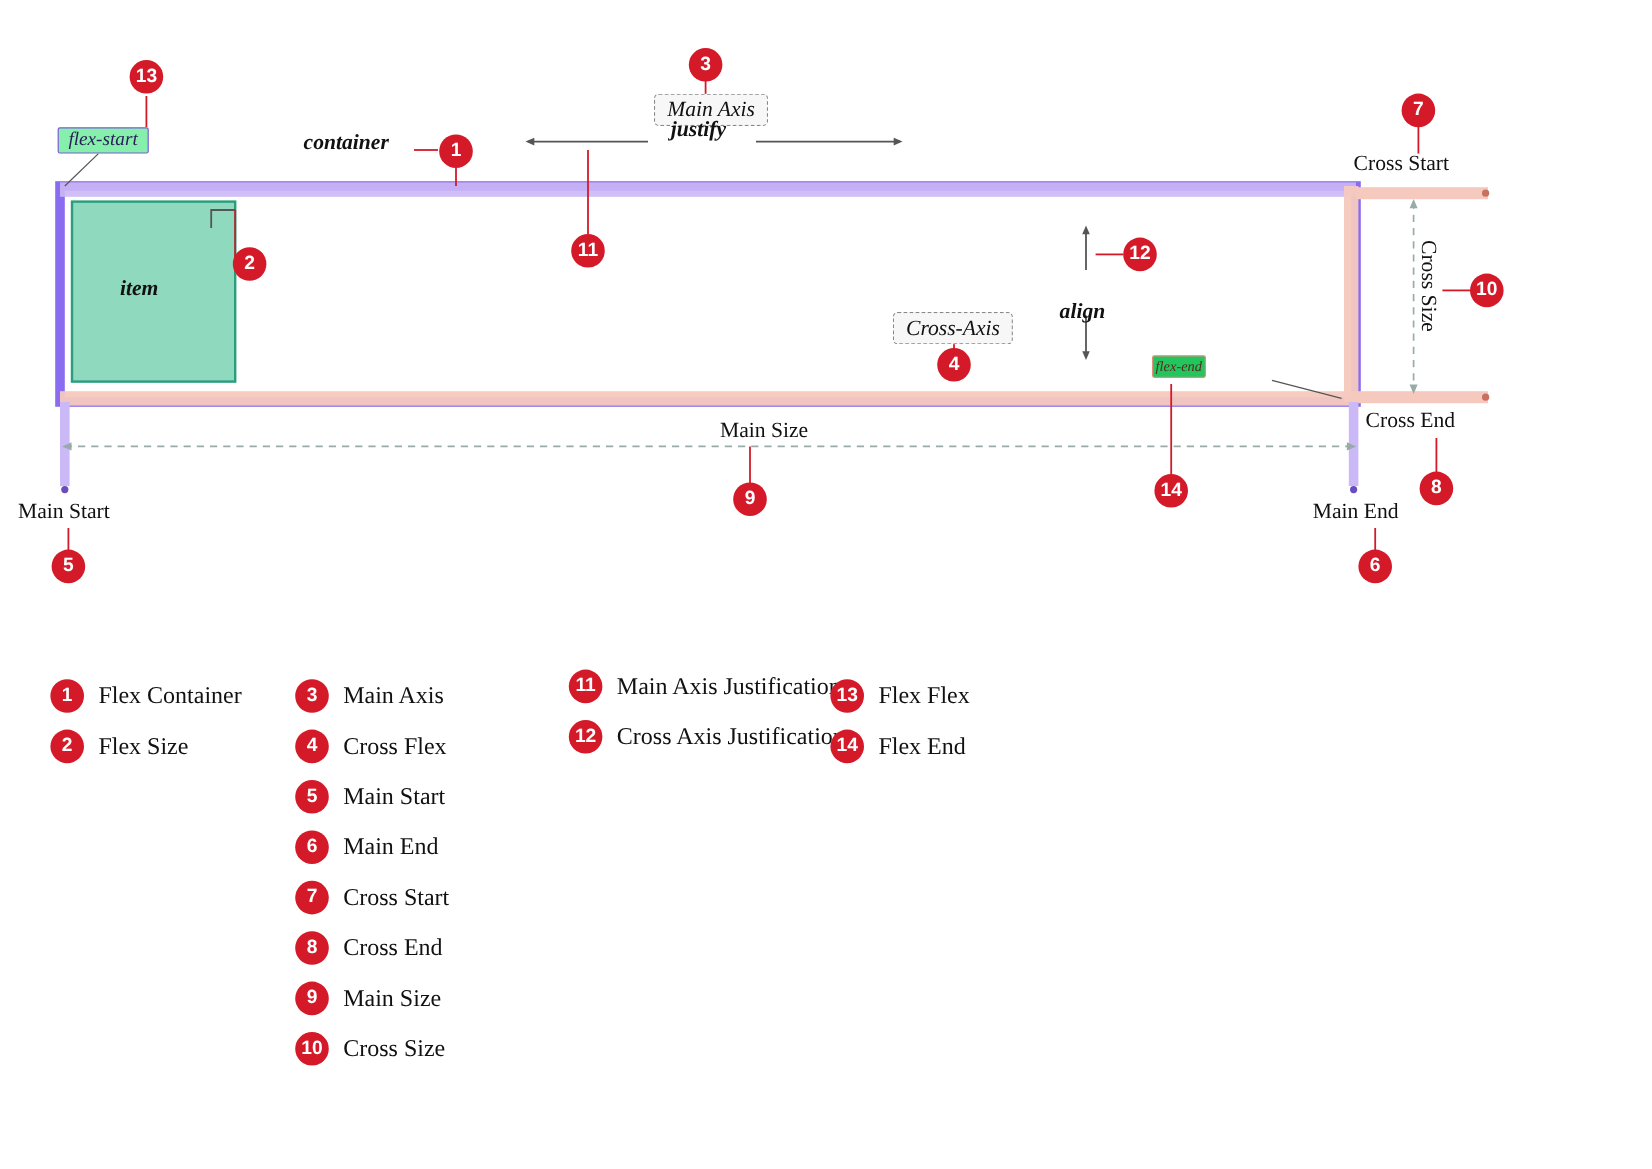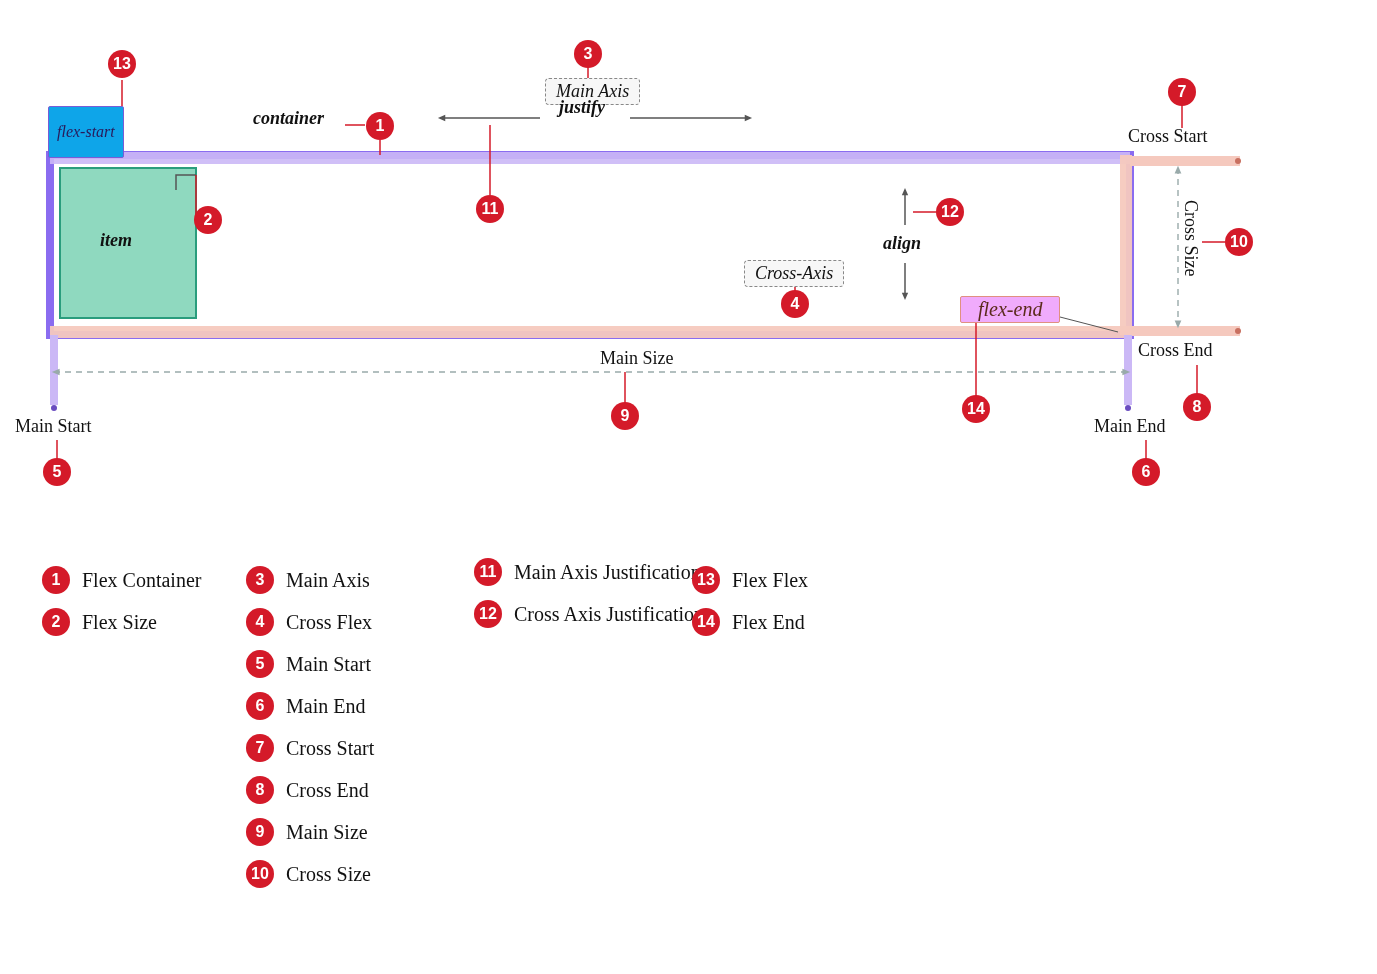--- a/index.html
+++ b/index.html
@@ -1,22 +1,22 @@
 <!DOCTYPE html>
 <html><head>
 <meta charset="utf-8">
 <style>
   html,body{margin:0;padding:0;background:#fff;font-family:"Comic Sans MS","Segoe Script","Bradley Hand",cursive;font-size:18px;color:#111;}
   .stage{position:relative;width:1377px;height:974px;}
   .abs{position:absolute;}
   .badge{width:28px;height:28px;border-radius:50%;background:#d41a29;color:#fff;font-weight:bold;text-align:center;line-height:28px;font-size:16px;font-family:"Segoe UI",Arial,sans-serif;}
   .badge-sm{width:28px;height:28px;}
   .dashed-box{border:1px dashed #888;background:#f7f7f7;border-radius:4px;padding:2px 10px;font-style:italic;}
-  .chip-purple{background:#0ea5e9;border:1px solid #7a5cd6;color:#2a1a5a;font-style:italic;font-size:16px;padding:16px 8px;border-radius:2px;}
-  .chip-salmon{background:#f0abfc;border:1px solid #e09080;color:#5a2a1a;font-style:italic;font-size:20px;padding:1px 17px;border-radius:2px;}
+  .chip-purple{background:#86efac;border:1px solid #7a5cd6;color:#2a1a5a;font-style:italic;font-size:16px;padding:1px 8px;border-radius:2px;}
+  .chip-salmon{background:#22c55e;border:1px solid #e09080;color:#5a2a1a;font-style:italic;font-size:12px;padding:1px 2px;border-radius:2px;}
   .italic{font-style:italic;}
   .bold{font-weight:bold;}
   .legend-col{position:absolute;}
   .legend-row{display:flex;align-items:center;gap:12px;margin-bottom:14px;}
   .legend-row .badge{flex:0 0 auto;}
   .legend-text{font-family:"Comic Sans MS","Segoe Script",cursive;font-size:20px;}
   .vlabel{writing-mode:vertical-rl;text-orientation:mixed;}
   svg{position:absolute;left:0;top:0;}
 </style>
 </head>
@@ -111,21 +111,21 @@
 
   <div class="abs italic bold" style="left:559px;top:97px;text-align:center;">justify</div>
   <div class="abs badge" style="left:476px;top:195px;">11</div>
 
   <div class="abs italic bold" style="left:100px;top:230px;">item</div>
   <div class="abs badge" style="left:194px;top:206px;">2</div>
 
   <div class="abs dashed-box" style="left:744px;top:236px;margin-top:24px;">Cross-Axis</div>
   <div class="abs badge" style="left:781px;top:290px;">4</div>
 
-  <div class="abs italic bold" style="left:883px;top:233px;">align</div>
+  <div class="abs italic bold" style="left:883px;top:249px;">align</div>
   <div class="abs badge" style="left:936px;top:198px;">12</div>
 
   <div class="abs chip-salmon" style="left:960px;top:296px;">flex-end</div>
   <div class="abs badge" style="left:962px;top:395px;">14</div>
 
   <div class="abs" style="left:600px;top:348px;">Main Size</div>
   <div class="abs badge" style="left:611px;top:402px;">9</div>
 
   <div class="abs" style="left:15px;top:416px;">Main Start</div>
   <div class="abs badge" style="left:43px;top:458px;">5</div>

